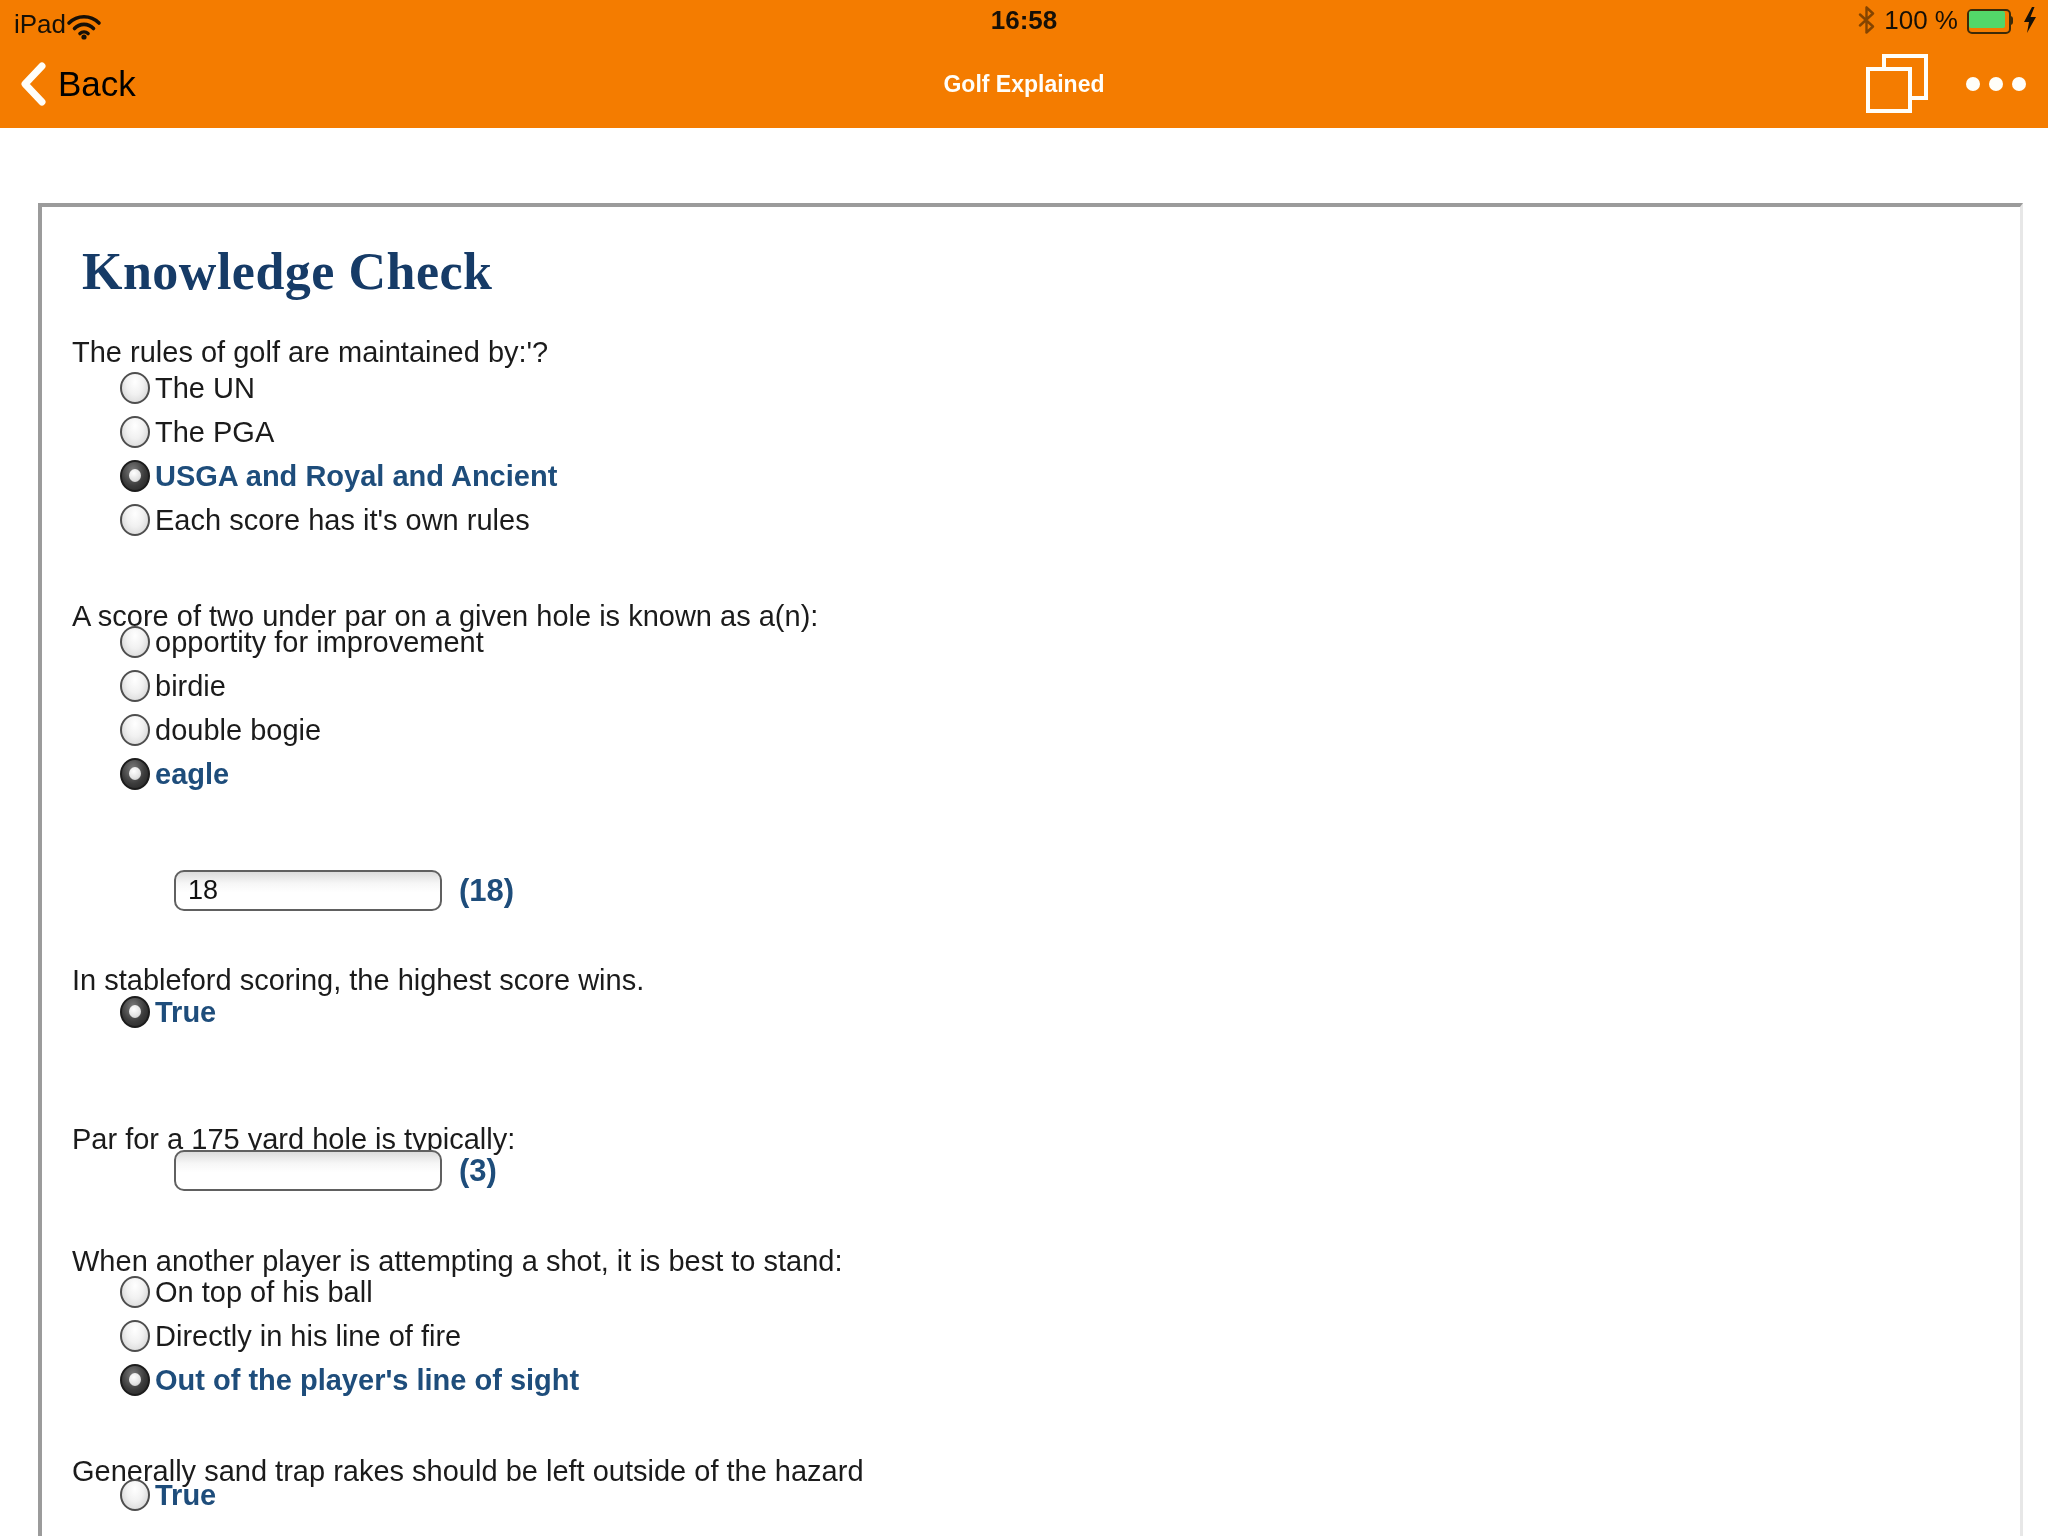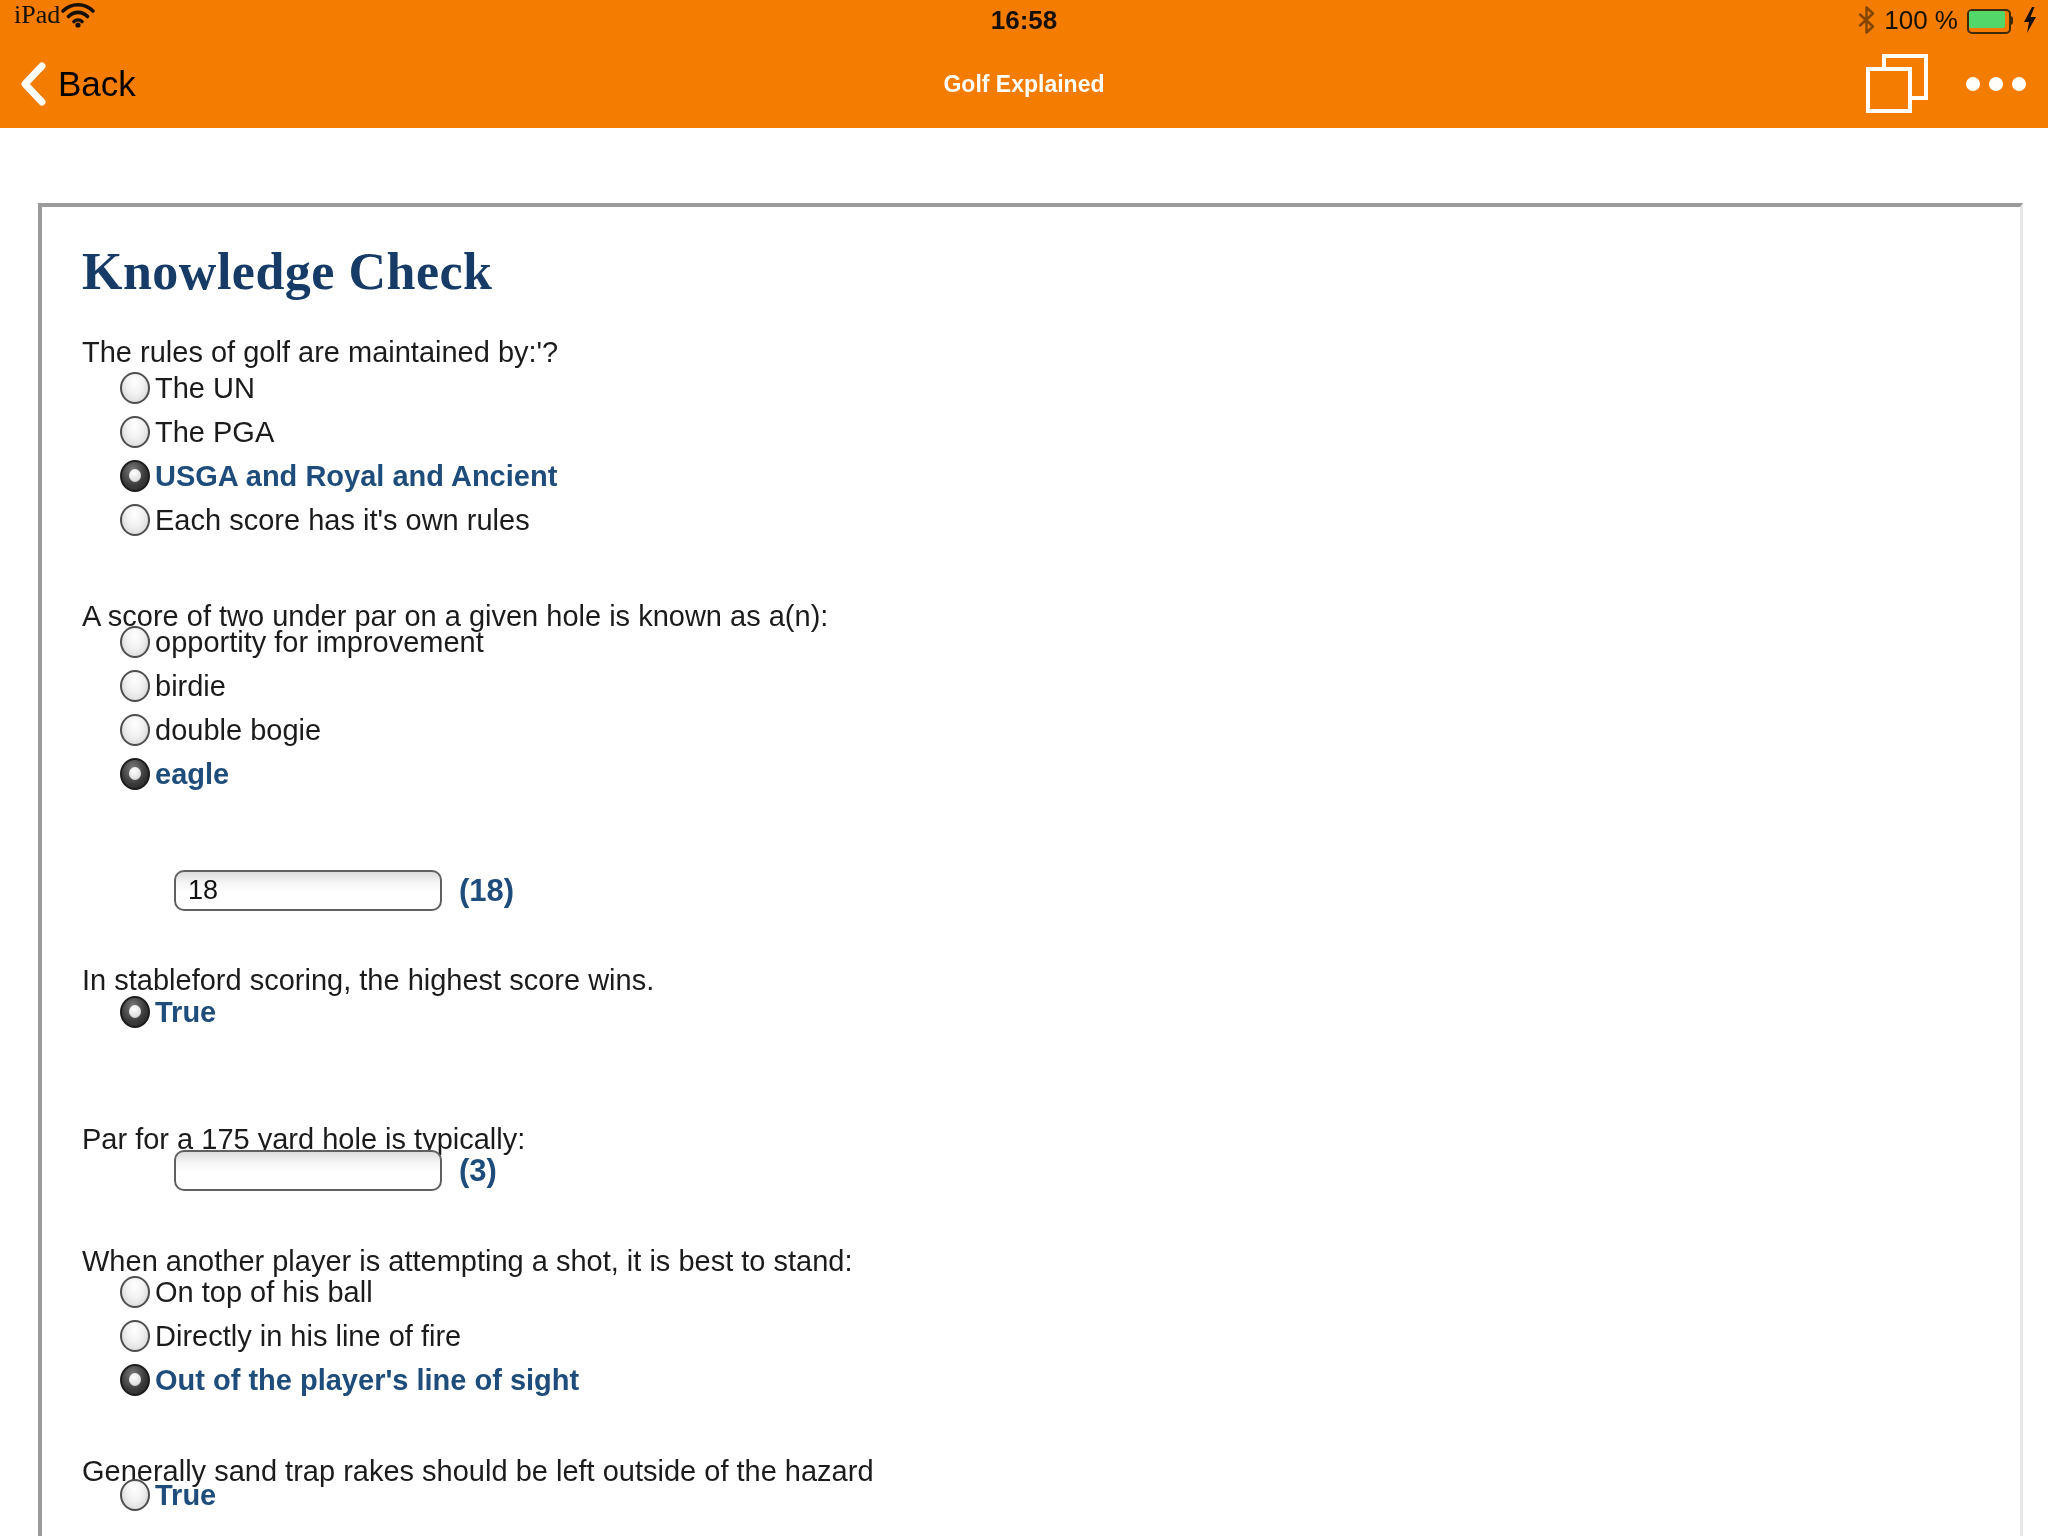--- a/index.html
+++ b/index.html
@@ -6,21 +6,21 @@
   body{
     width:2048px;height:1536px;overflow:hidden;background:#ffffff;
     font-family:"Liberation Sans", sans-serif;
     -webkit-font-smoothing:antialiased;
   }
   .screen{position:relative;width:2048px;height:1536px;background:#fff;}
 
   
   .chrome{position:absolute;left:0;top:0;width:2048px;height:128px;background:#F47C00;}
   .status-bar{position:absolute;left:0;top:0;width:2048px;height:40px;}
-  .sb-left{position:absolute;left:14px;top:0;height:40px;display:flex;align-items:flex-start;font-family:Liberation Serif, serif;}
+  .sb-left{position:absolute;left:14px;top:0;height:40px;display:flex;align-items:flex-end;}
   .sb-device{font-size:26px;color:#161007;}
   .sb-center{position:absolute;left:0;top:0;width:2048px;height:40px;display:flex;align-items:center;justify-content:center;}
   .sb-time{font-size:26px;font-weight:bold;color:#161007;}
   .sb-right{position:absolute;right:10px;top:0;height:40px;display:flex;align-items:center;gap:9px;}
   .sb-batt-pct{font-size:26px;color:#161007;}
   .battery{position:relative;width:46px;height:23px;}
   .batt-body{position:absolute;left:0;top:0;width:40px;height:21px;border:2px solid #3c2a08;border-radius:5px;}
   .batt-fill{position:absolute;left:2px;top:2px;width:36px;height:17px;border-radius:2px;background:#53D769;}
   .batt-nub{position:absolute;right:0;top:7px;width:4px;height:9px;background:#3c2a08;border-radius:0 3px 3px 0;}
 
@@ -41,21 +41,21 @@
     border-top:4px solid #9b9b9b;border-left:4px solid #9b9b9b;
     border-right:3px solid #e7e7e7;
   }
   .page-heading{
     position:absolute;left:82px;top:242px;margin:0;
     font-family:"Liberation Serif", serif;font-weight:bold;
     font-size:52px;color:#163B67;letter-spacing:0.5px;
   }
 
   .q-text{
-    position:absolute;left:82px;width:1500px;
+    position:absolute;left:72px;width:1500px;
     font-size:29px;color:#1b1b1b;line-height:40px;white-space:nowrap;
   }
   .opts{position:absolute;left:120px;width:1500px;}
   .opt{height:44px;display:flex;align-items:center;cursor:pointer;}
   .radio{
     flex:none;width:26px;height:28px;border-radius:50%;
     border:2px solid #4e4e4e;margin-right:5px;box-sizing:content-box;
     background:radial-gradient(ellipse at 50% 28%, #ffffff 0%, #f1f1f1 45%, #cdcdcd 100%);
   }
   .radio.sel{

